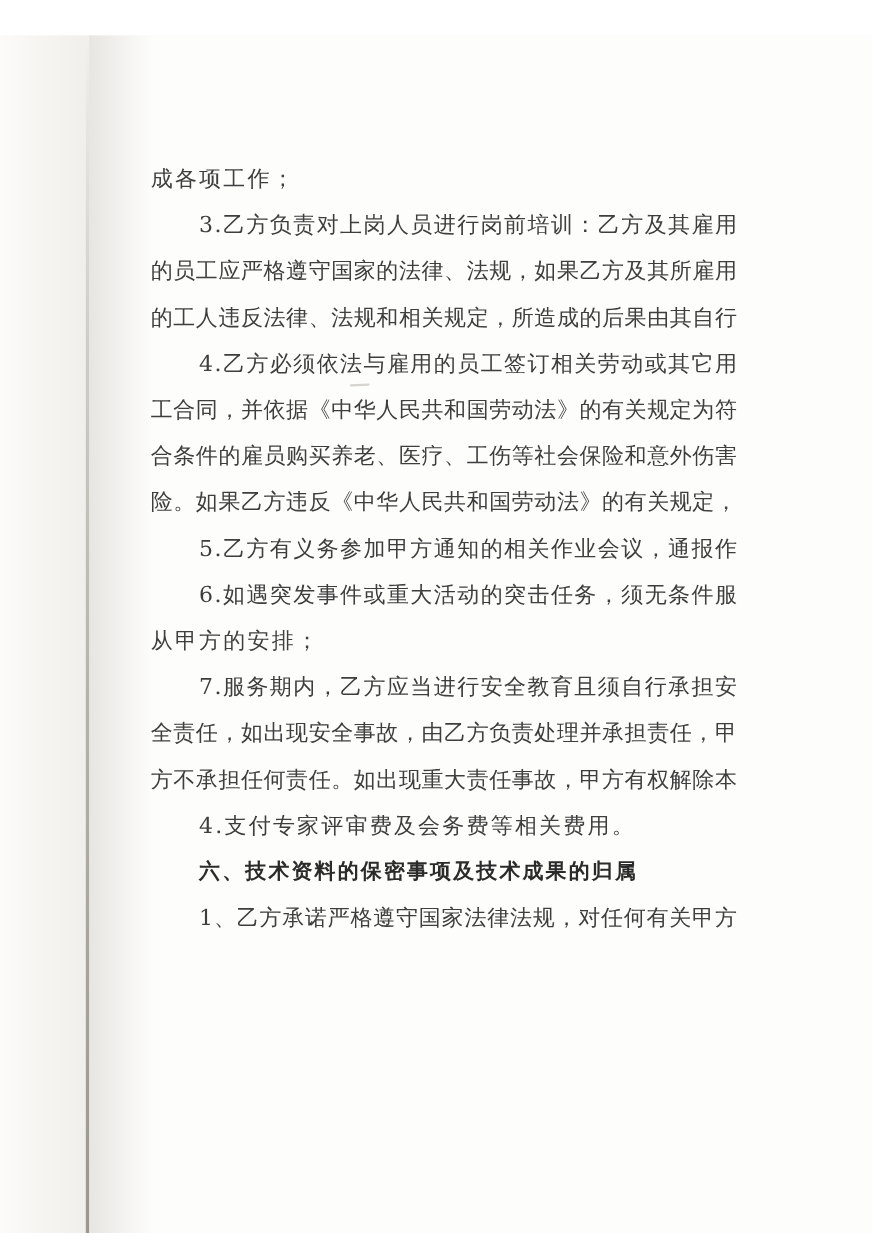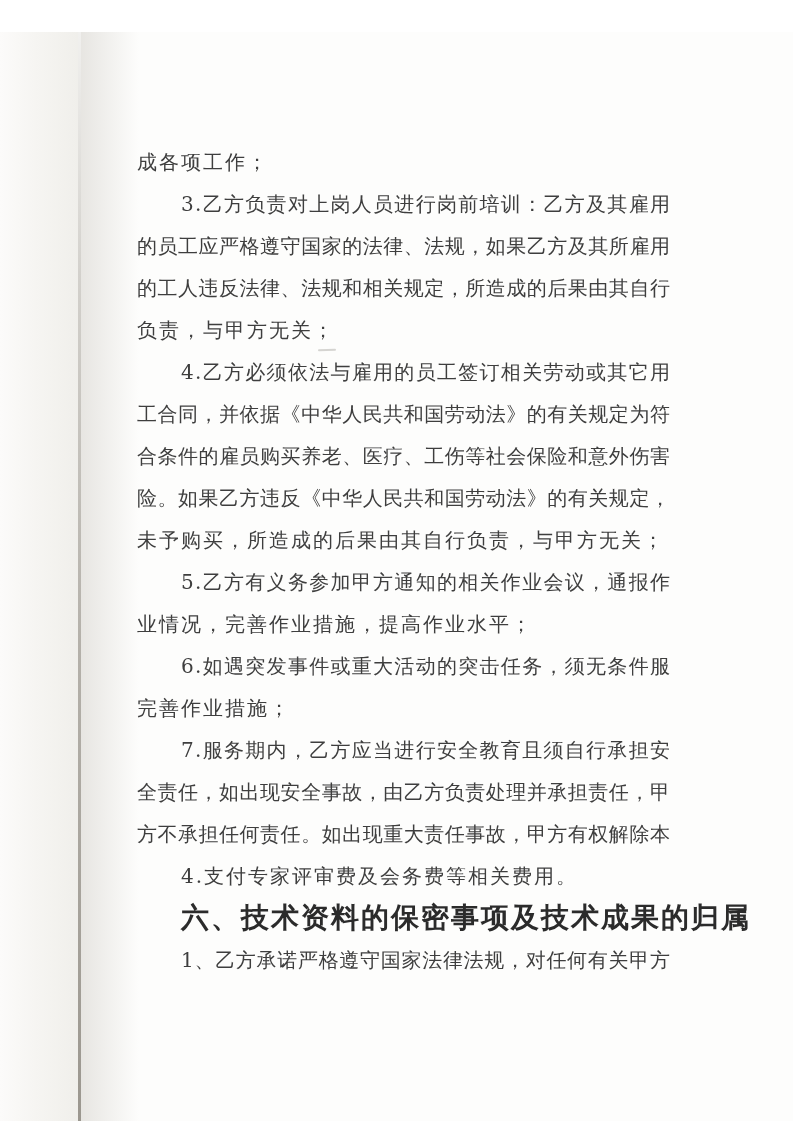--- a/index.html
+++ b/index.html
@@ -56,21 +56,21 @@
     height:42px;line-height:42px;
     font-size:20px;letter-spacing:2px;
     white-space:nowrap;
   }
   .line.justify{
     display:flex;justify-content:space-between;
     letter-spacing:0;white-space:normal;
   }
   .line.indent{padding-left:44px;}
   .line.heading{
-    font-weight:bold;font-size:28px;color:var(--ink-heading);
+    font-weight:bold;font-size:19px;color:var(--ink-heading);
   }
 </style>
 </head>
 <body>
 
 <div class="scan">
   <div class="left-strip"></div>
   <div class="fold-line"></div>
   <div class="edge-shadow"></div>
   <div class="bottom-edge"></div>
@@ -152,21 +152,20 @@
         <span>造</span>
         <span>成</span>
         <span>的</span>
         <span>后</span>
         <span>果</span>
         <span>由</span>
         <span>其</span>
         <span>自</span>
         <span>行</span>
       </div>
-      <div class="line">负责，与甲方无关；</div>
       <div class="line justify indent">
         <span>4</span>
         <span>.</span>
         <span>乙</span>
         <span>方</span>
         <span>必</span>
         <span>须</span>
         <span>依</span>
         <span>法</span>
         <span>与</span>
@@ -263,21 +262,20 @@
         <span>动</span>
         <span>法</span>
         <span>》</span>
         <span>的</span>
         <span>有</span>
         <span>关</span>
         <span>规</span>
         <span>定</span>
         <span>，</span>
       </div>
-      <div class="line">未予购买，所造成的后果由其自行负责，与甲方无关；</div>
       <div class="line justify indent">
         <span>5</span>
         <span>.</span>
         <span>乙</span>
         <span>方</span>
         <span>有</span>
         <span>义</span>
         <span>务</span>
         <span>参</span>
         <span>加</span>
@@ -290,21 +288,20 @@
         <span>关</span>
         <span>作</span>
         <span>业</span>
         <span>会</span>
         <span>议</span>
         <span>，</span>
         <span>通</span>
         <span>报</span>
         <span>作</span>
       </div>
-      <div class="line">业情况，完善作业措施，提高作业水平；</div>
       <div class="line justify indent">
         <span>6</span>
         <span>.</span>
         <span>如</span>
         <span>遇</span>
         <span>突</span>
         <span>发</span>
         <span>事</span>
         <span>件</span>
         <span>或</span>
@@ -317,21 +314,21 @@
         <span>击</span>
         <span>任</span>
         <span>务</span>
         <span>，</span>
         <span>须</span>
         <span>无</span>
         <span>条</span>
         <span>件</span>
         <span>服</span>
       </div>
-      <div class="line">完善作业措施；</div>
+      <div class="line">从甲方的安排；</div>
       <div class="line justify indent">
         <span>7</span>
         <span>.</span>
         <span>服</span>
         <span>务</span>
         <span>期</span>
         <span>内</span>
         <span>，</span>
         <span>乙</span>
         <span>方</span>

